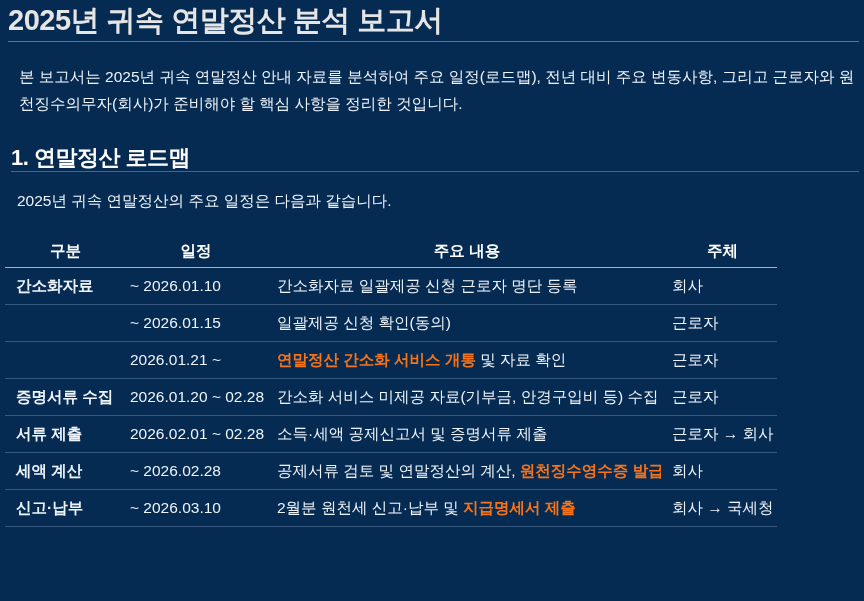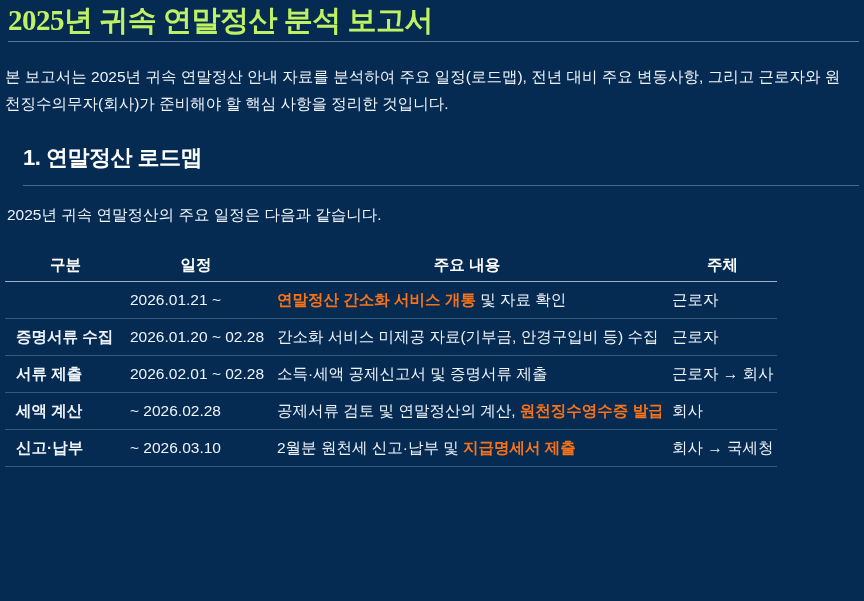--- a/index.html
+++ b/index.html
@@ -17,44 +17,43 @@
     color: #eef3fa;
     -webkit-font-smoothing: antialiased;
   }
   .doc-title {
     margin: 0 0 12px 3px;
     padding-top: 3px;
     padding-bottom: 4px;
     font-size: 29px;
     line-height: 34px;
     font-weight: 700;
-    color: #bef264;
+    color: #e5e5e5;
     letter-spacing: -0.5px;
     border-bottom: 1px solid rgba(158, 178, 206, 0.55);
-    font-family: Liberation Serif, serif;
   }
   .intro-paragraph {
-    margin: 21px 0 0 0;
+    margin: 21px 0 0 14px;
     font-size: 15.5px;
     line-height: 27px;
     font-weight: 400;
     max-width: 846px;
   }
   .section-heading {
-    margin: 28px 0 0 18px;
-    padding-bottom: 15px;
+    margin: 28px 0 0 6px;
+    padding-bottom: 1px;
     font-size: 22px;
     line-height: 25px;
     font-weight: 700;
     color: #ffffff;
     letter-spacing: -0.5px;
     border-bottom: 1px solid rgba(158, 178, 206, 0.45);
   }
   .section-paragraph {
-    margin: 19px 0 0 2px;
+    margin: 19px 0 0 12px;
     font-size: 15.5px;
     line-height: 20px;
   }
   table.roadmap {
     margin-top: 24px;
     border-collapse: collapse;
     table-layout: fixed;
     width: 772px;
     font-size: 15.5px;
   }
@@ -106,20 +105,32 @@
   <thead>
     <tr>
         <th>구분</th>
         <th>일정</th>
         <th>주요 내용</th>
         <th>주체</th>
       </tr>
   </thead>
   <tbody>
       <tr>
+        <td class="cat">간소화자료</td>
+        <td class="sch">~ 2026.01.10</td>
+        <td class="con"><span>간소화자료 일괄제공 신청 근로자 명단 등록</span></td>
+        <td class="agt">회사</td>
+      </tr>
+      <tr>
+        <td class="cat"></td>
+        <td class="sch">~ 2026.01.15</td>
+        <td class="con"><span>일괄제공 신청 확인(동의)</span></td>
+        <td class="agt">근로자</td>
+      </tr>
+      <tr>
         <td class="cat"></td>
         <td class="sch">2026.01.21 ~</td>
         <td class="con"><span class="b">연말정산 간소화 서비스 개통</span><span> 및 자료 확인</span></td>
         <td class="agt">근로자</td>
       </tr>
       <tr>
         <td class="cat">증명서류 수집</td>
         <td class="sch">2026.01.20 ~ 02.28</td>
         <td class="con"><span>간소화 서비스 미제공 자료(기부금, 안경구입비 등) 수집</span></td>
         <td class="agt">근로자</td>

